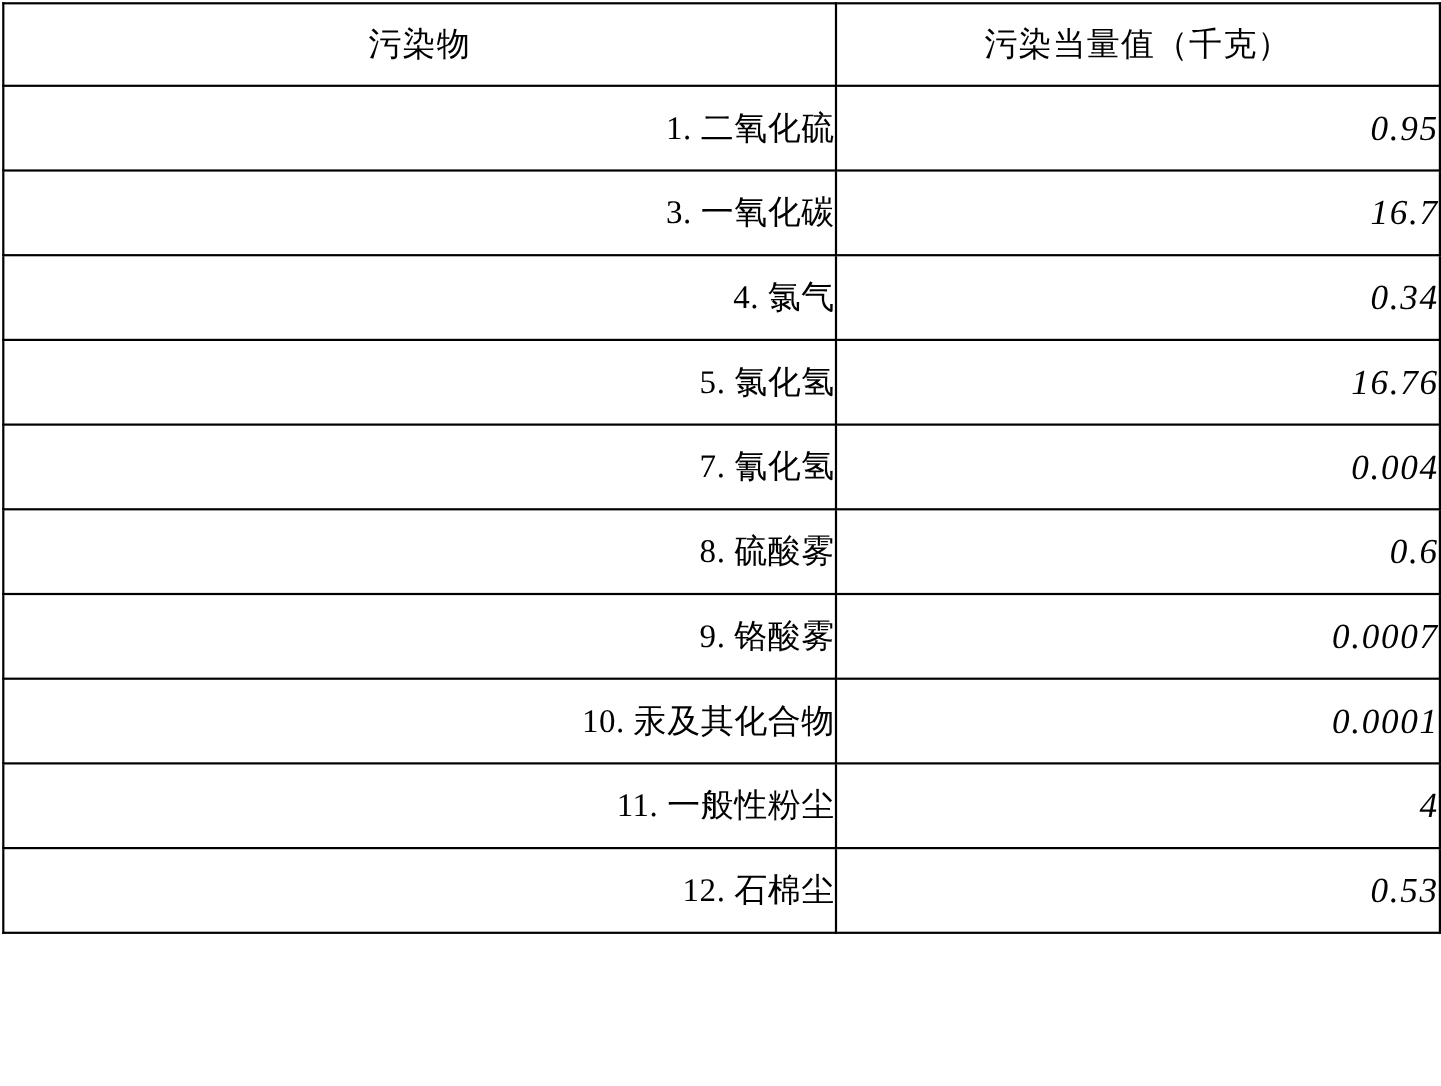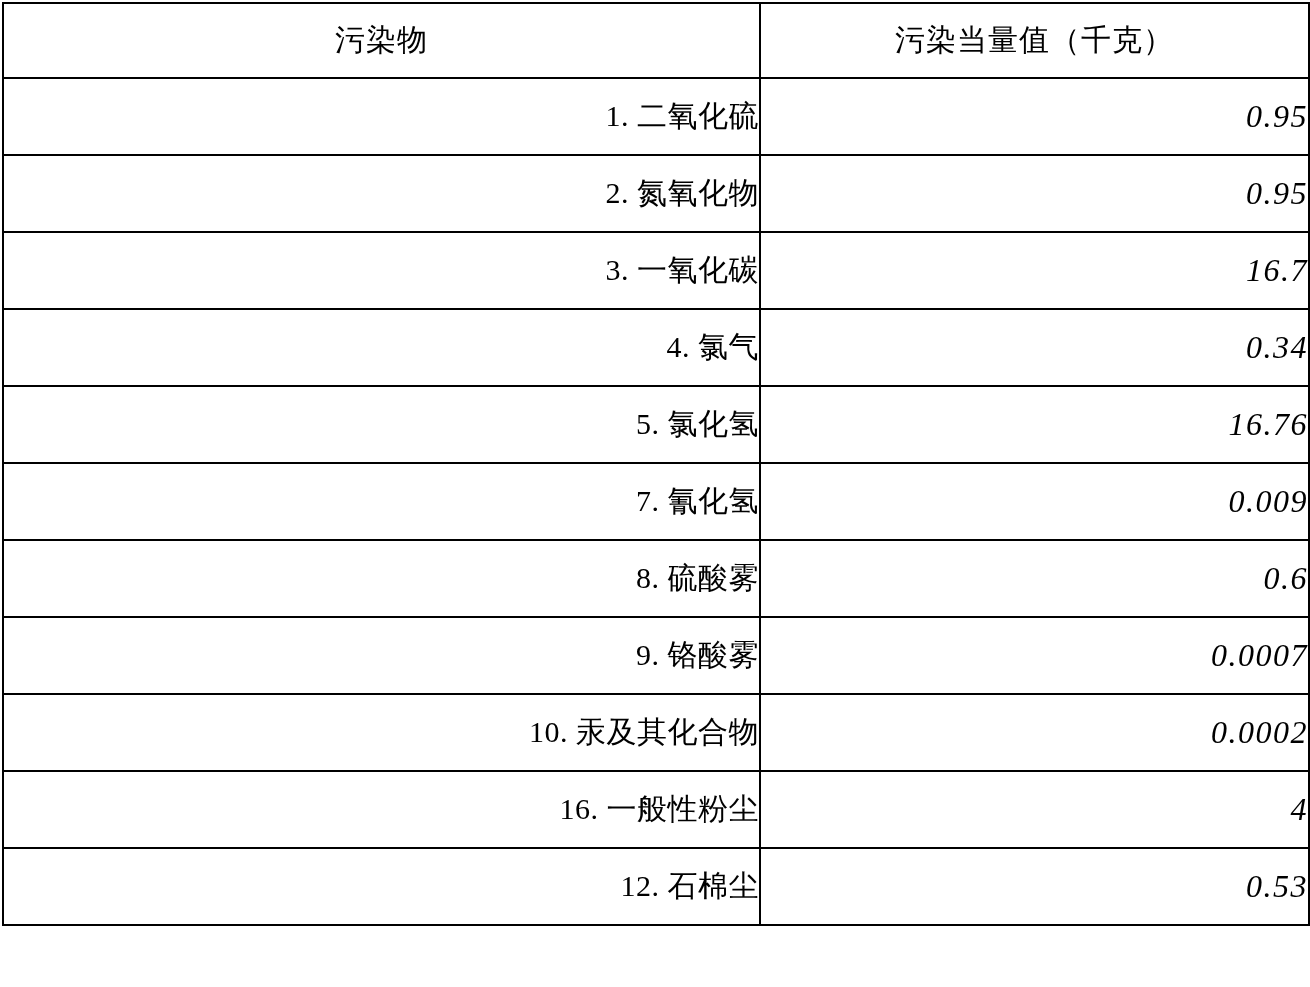--- a/index.html
+++ b/index.html
@@ -71,53 +71,49 @@
         <th class="header-cell">污染物</th>
         <th class="header-cell">污染当量值（千克）</th>
       </tr>
     </thead>
     <tbody>
       <tr>
         <td class="name-cell">1. 二氧化硫</td>
         <td class="value-cell">0.95</td>
       </tr>
       <tr>
-        <td class="name-cell">2. 氮氧化物</td>
-        <td class="value-cell">0.95</td>
-      </tr>
-      <tr>
         <td class="name-cell">3. 一氧化碳</td>
         <td class="value-cell">16.7</td>
       </tr>
       <tr>
         <td class="name-cell">4. 氯气</td>
         <td class="value-cell">0.34</td>
       </tr>
       <tr>
         <td class="name-cell">5. 氯化氢</td>
         <td class="value-cell">16.76</td>
       </tr>
       <tr>
         <td class="name-cell">7. 氰化氢</td>
-        <td class="value-cell">0.009</td>
+        <td class="value-cell">0.004</td>
       </tr>
       <tr>
         <td class="name-cell">8. 硫酸雾</td>
         <td class="value-cell">0.6</td>
       </tr>
       <tr>
         <td class="name-cell">9. 铬酸雾</td>
         <td class="value-cell">0.0007</td>
       </tr>
       <tr>
         <td class="name-cell">10. 汞及其化合物</td>
-        <td class="value-cell">0.0002</td>
+        <td class="value-cell">0.0001</td>
       </tr>
       <tr>
-        <td class="name-cell">16. 一般性粉尘</td>
+        <td class="name-cell">11. 一般性粉尘</td>
         <td class="value-cell">4</td>
       </tr>
       <tr>
         <td class="name-cell">12. 石棉尘</td>
         <td class="value-cell">0.53</td>
       </tr>
     </tbody>
   </table>
 </div>
 

